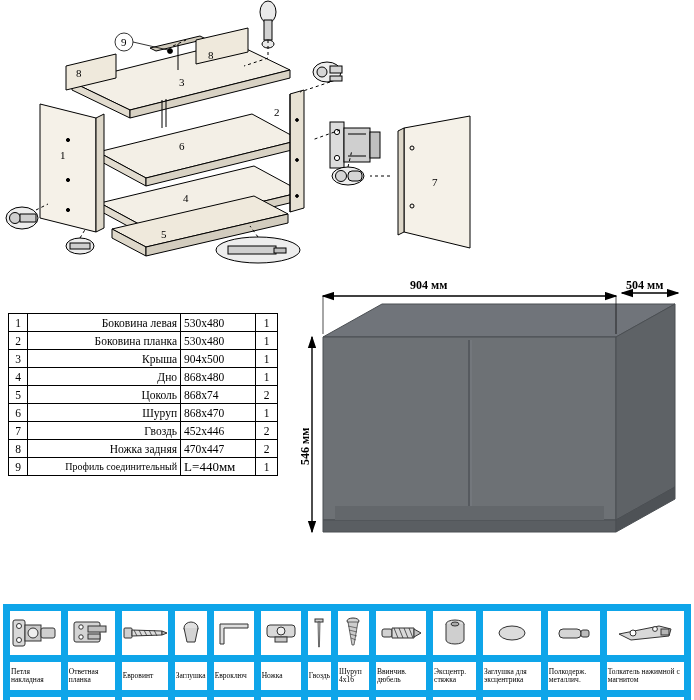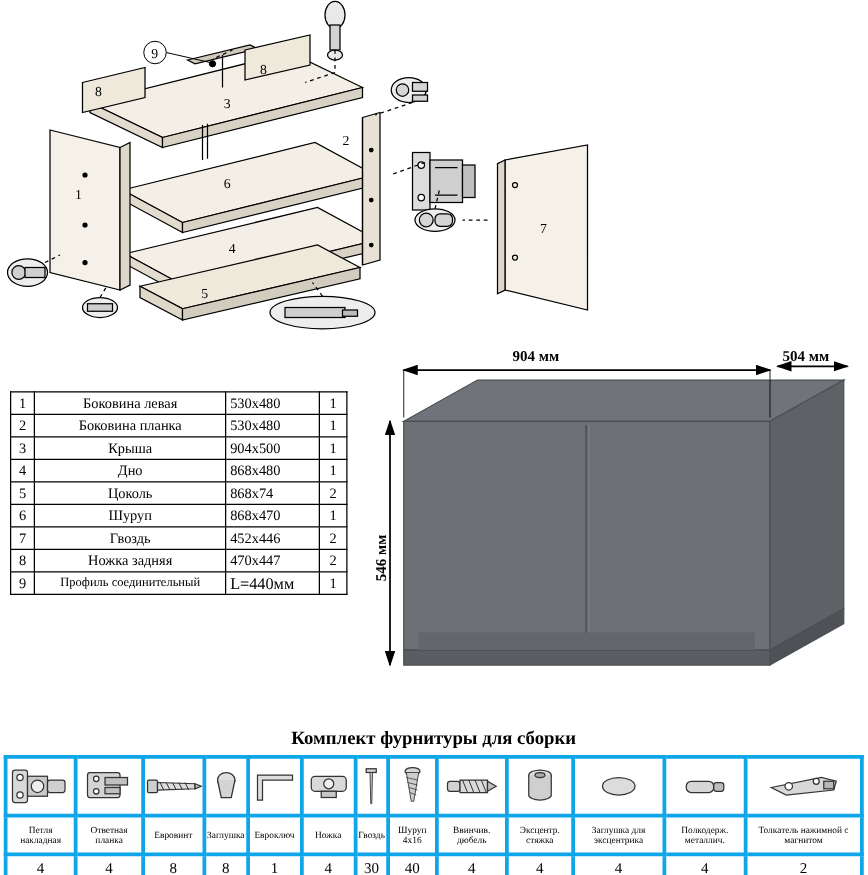--- a/index.html
+++ b/index.html
@@ -24,43 +24,42 @@
     font-size:11.5px;
   }
   .parts-table td{
     border:1px solid #000;
     padding:1px 3px;
     height:15px;
     line-height:14px;
     white-space:nowrap;
   }
   .parts-table td.num{width:13px;text-align:center;}
-  .parts-table td.name{width:150px;text-align:center;}
+  .parts-table td.name{width:150px;text-align:right;}
   .parts-table td.size{width:70px;text-align:left;}
   .parts-table td.qty{width:16px;text-align:center;}
   .parts-table tr.small td.name{font-size:10px;}
   .parts-table tr.small td.size{font-size:13px;}
 
   
   .cabinet-wrap{position:absolute;left:300px;top:280px;width:390px;height:290px;}
 
   
   .kit-title{
     position:absolute;left:0;top:583px;width:694px;text-align:center;
     font-size:15px;font-weight:bold;
   }
   .kit-table{
     position:absolute;left:3px;top:604px;width:688px;
     border-collapse:collapse;
     font-size:7.5px;
     font-family:"Liberation Serif", serif;
   }
   .kit-table td{
-    border:3px solid #0ea5e9;
-    text-align:center;
+    border:7px solid #0ea5e9;
     vertical-align:middle;
     padding:0;
   }
   .kit-table tr.icons td{height:44px;}
   .kit-table tr.labels td{height:26px;line-height:8.5px;font-size:7.5px;padding:1px 1px;}
   .kit-table tr.counts td{height:18px;font-size:12px;}
   .kit-icon{display:block;margin:0 auto;}
 
   .dim-label{font-weight:bold;font-size:12px;}
 </style>
@@ -276,21 +275,20 @@
       <line x1="322" y1="13" x2="378" y2="13" stroke="#000" stroke-width="1.4" marker-start="url(#a2)" marker-end="url(#a1)"></line>
 
       <line x1="12" y1="57" x2="12" y2="252" stroke="#000" stroke-width="1.4" marker-start="url(#a2)" marker-end="url(#a1)"></line>
 
       <text x="110" y="9" class="dim-label" font-family="Liberation Serif, serif" font-size="13" font-weight="bold">904 мм</text>
       <text x="326" y="9" class="dim-label" font-family="Liberation Serif, serif" font-size="12" font-weight="bold">504 мм</text>
       <text x="0" y="0" class="dim-label" font-family="Liberation Serif, serif" font-size="13" font-weight="bold" transform="translate(9,185) rotate(-90)">546 мм</text>
     </svg>
   </div>
 
-  <div class="kit-title">Комплект фурнитуры для сборки</div>
 
   <table class="kit-table">
     <tbody>
       <tr class="icons">
         <td>
           <svg class="kit-icon" width="48" height="38" viewBox="0 0 48 38">
             <rect x="2" y="6" width="12" height="26" rx="2" fill="#d9d9d9" stroke="#333"></rect>
             <circle cx="8" cy="12" r="2.5" fill="#fff" stroke="#333"></circle>
             <circle cx="8" cy="26" r="2.5" fill="#fff" stroke="#333"></circle>
             <rect x="14" y="11" width="16" height="16" fill="#c9c9c9" stroke="#333"></rect>

